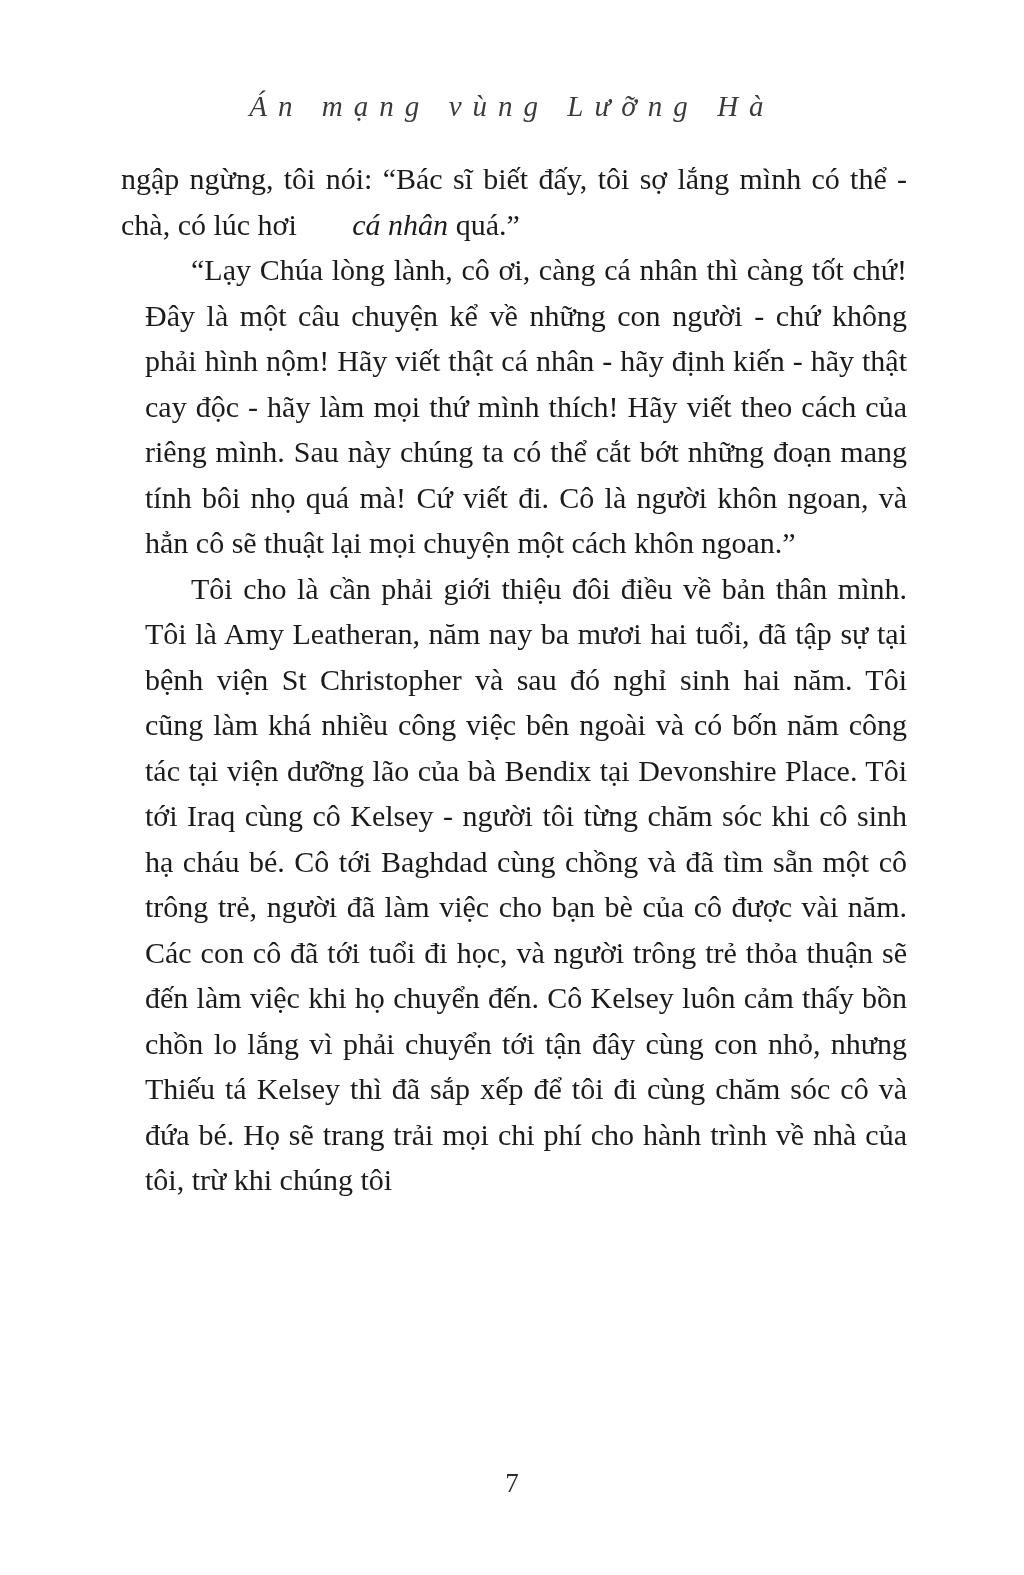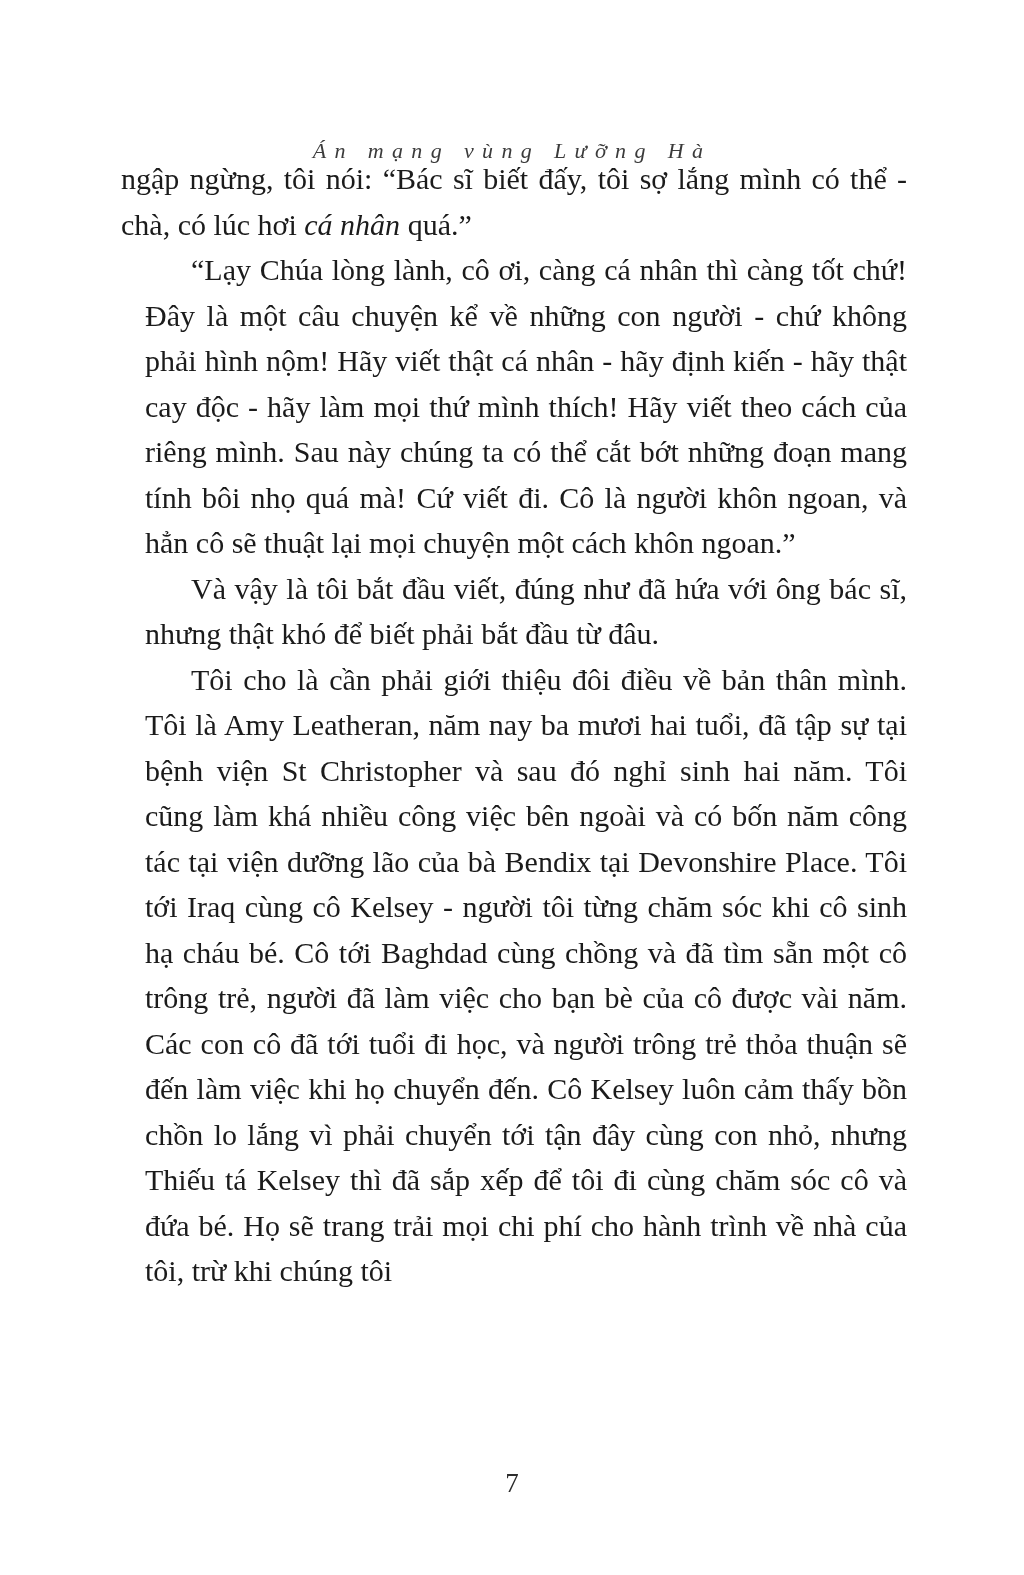--- a/index.html
+++ b/index.html
@@ -15,25 +15,24 @@
     font-family: "Liberation Serif", "DejaVu Serif", serif;
     overflow: hidden;
   }
   .running-head {
     position: absolute;
     top: 90px;
     left: 0;
     width: 100%;
     text-align: center;
     font-style: italic;
-    font-size: 22px;
+    font-size: 29px;
     letter-spacing: 0.38em;
     color: #3b3b3b;
     white-space: nowrap;
-    margin-top: 48px;
   }
   .body-text {
     position: absolute;
     top: 156px;
     left: 121px;
     width: 786px;
     font-size: 30px;
     line-height: 45.5px;
     text-align: justify;
     color: #1b1b1b;
@@ -41,20 +40,21 @@
   .body-text p {
     margin: 0;
     padding: 0;
   }
   .body-text p.indent {
     text-indent: 46px;
     margin-left: 24px;
   }
   .body-text i {
     font-style: italic;
+    margin-left: 48px;
   }
   .page-number {
     position: absolute;
     top: 1468px;
     left: 0;
     width: 100%;
     text-align: center;
     font-size: 27px;
     color: #2c2c2c;
   }
@@ -62,19 +62,18 @@
 </head>
 <body>
 
 <div class="page">
 
   <div class="running-head">Án mạng vùng Lưỡng Hà</div>
 
   <div class="body-text">
       <p><span>ngập ngừng, tôi nói: “Bác sĩ biết đấy, tôi sợ lắng mình có thể - chà, có lúc hơi </span><i>cá nhân</i><span> quá.”</span></p>
       <p class="indent"><span>“Lạy Chúa lòng lành, cô ơi, càng cá nhân thì càng tốt chứ! Đây là một câu chuyện kể về những con người - chứ không phải hình nộm! Hãy viết thật cá nhân - hãy định kiến - hãy thật cay độc - hãy làm mọi thứ mình thích! Hãy viết theo cách của riêng mình. Sau này chúng ta có thể cắt bớt những đoạn mang tính bôi nhọ quá mà! Cứ viết đi. Cô là người khôn ngoan, và hẳn cô sẽ thuật lại mọi chuyện một cách khôn ngoan.”</span></p>
-      <p class="indent"><span>Và vậy là tôi bắt đầu viết, đúng như đã hứa với ông bác sĩ, nhưng thật khó để biết phải bắt đầu từ đâu.</span></p>
       <p class="indent"><span>Tôi cho là cần phải giới thiệu đôi điều về bản thân mình. Tôi là Amy Leatheran, năm nay ba mươi hai tuổi, đã tập sự tại bệnh viện St Christopher và sau đó nghỉ sinh hai năm. Tôi cũng làm khá nhiều công việc bên ngoài và có bốn năm công tác tại viện dưỡng lão của bà Bendix tại Devonshire Place. Tôi tới Iraq cùng cô Kelsey - người tôi từng chăm sóc khi cô sinh hạ cháu bé. Cô tới Baghdad cùng chồng và đã tìm sẵn một cô trông trẻ, người đã làm việc cho bạn bè của cô được vài năm. Các con cô đã tới tuổi đi học, và người trông trẻ thỏa thuận sẽ đến làm việc khi họ chuyển đến. Cô Kelsey luôn cảm thấy bồn chồn lo lắng vì phải chuyển tới tận đây cùng con nhỏ, nhưng Thiếu tá Kelsey thì đã sắp xếp để tôi đi cùng chăm sóc cô và đứa bé. Họ sẽ trang trải mọi chi phí cho hành trình về nhà của tôi, trừ khi chúng tôi</span></p>
     </div>
 
   <div class="page-number">7</div>
 
 </div>
 
 </body></html>

